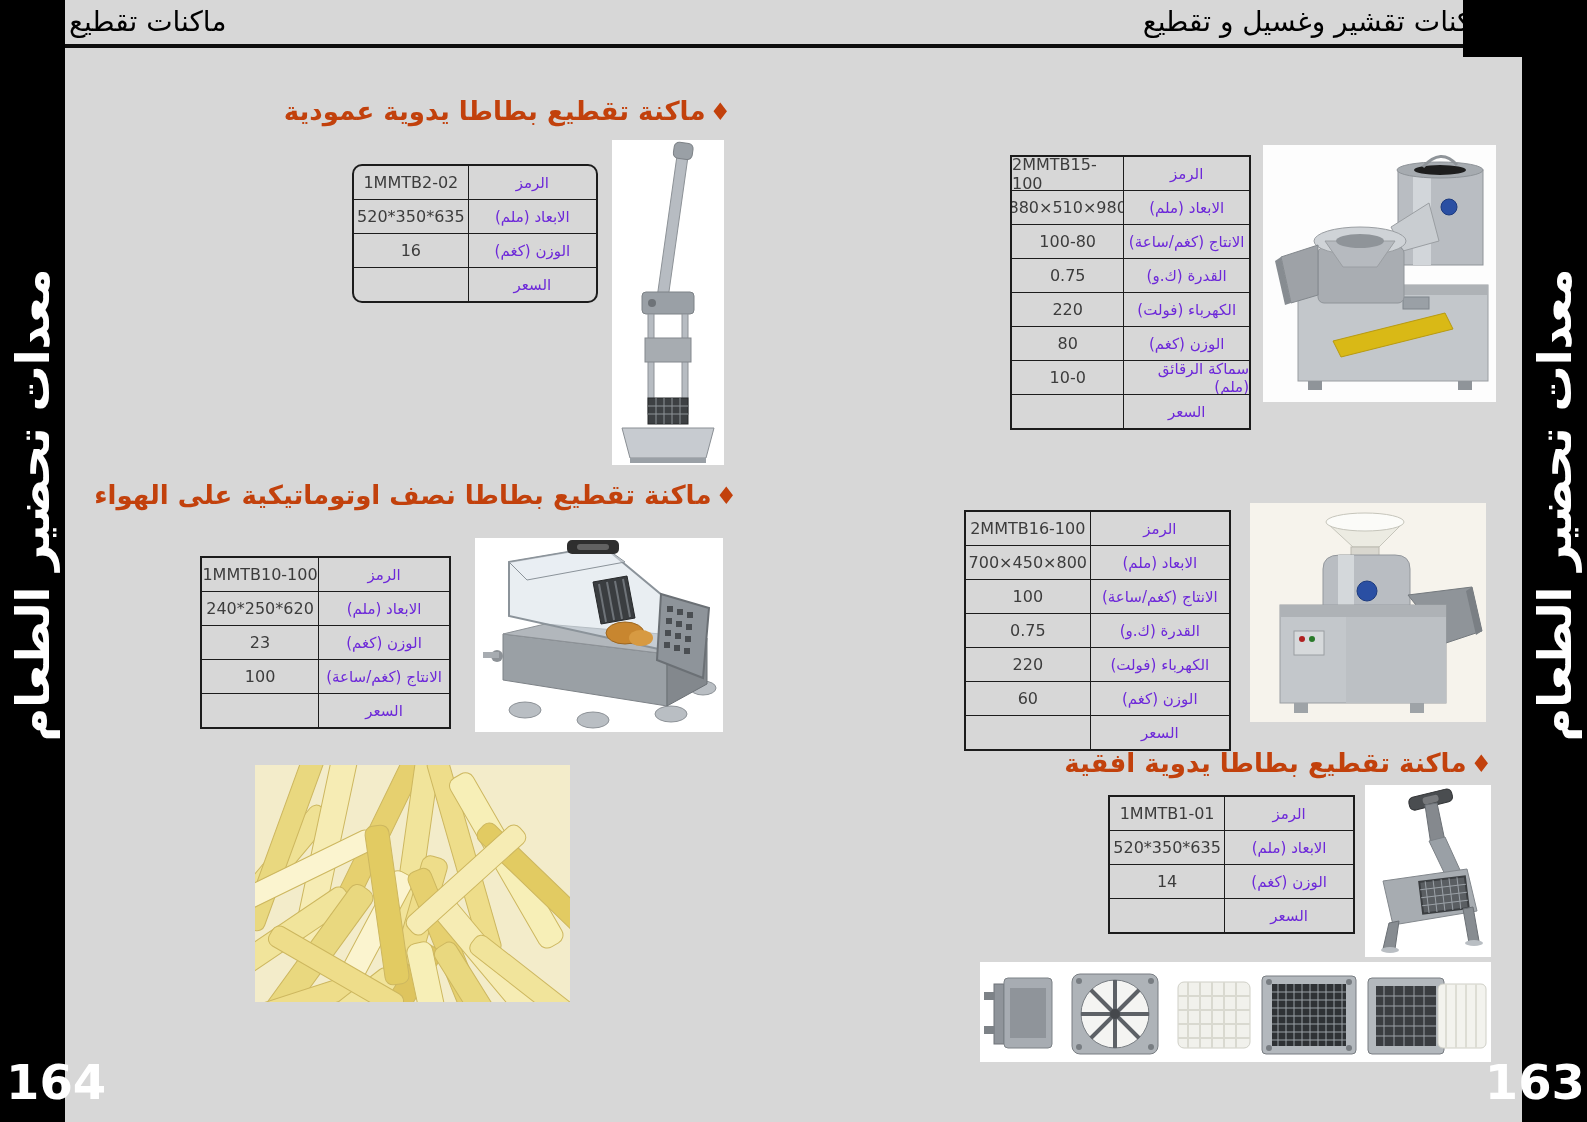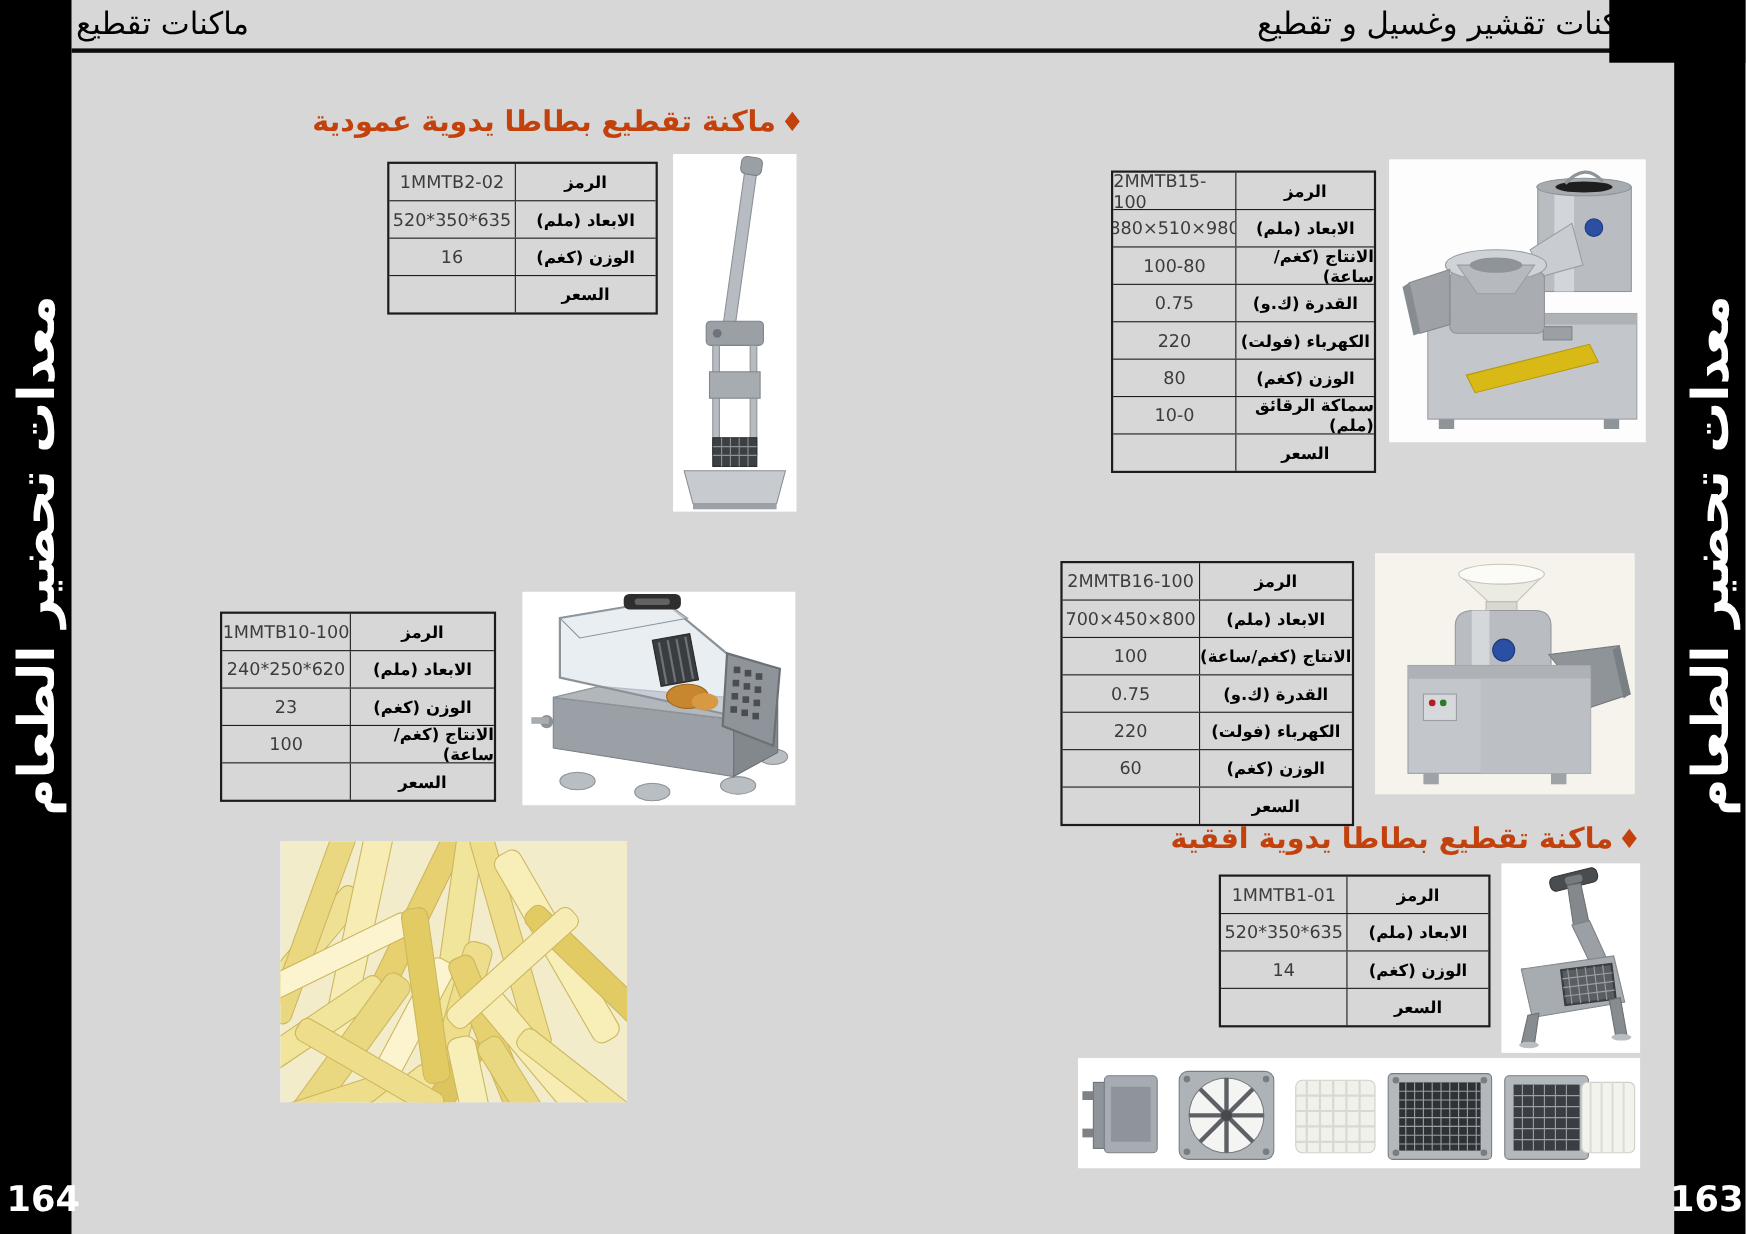--- a/index.html
+++ b/index.html
@@ -7,21 +7,21 @@
         font-family:"DejaVu Sans",sans-serif;overflow:hidden;}
 
   
   .sidebar{position:absolute;top:0;bottom:0;width:65px;background:#000;}
   .sidebar.left{left:0;}
   .sidebar.right{right:0;}
   .corner-tr{position:absolute;top:0;right:0;width:124px;height:57px;background:#000;}
   .vlabel{position:absolute;top:505px;left:50%;
           transform:translate(-50%,-50%) rotate(-90deg);
           color:#fff;font-size:46px;font-weight:bold;white-space:nowrap;direction:rtl;}
-  .pagenum{position:absolute;bottom:16px;color:#fff;font-size:32px;font-weight:bold;line-height:1;}
+  .pagenum{position:absolute;bottom:16px;color:#fff;font-size:48px;font-weight:bold;line-height:1;}
   .pagenum.l{left:6px;}
   .pagenum.r{right:2px;}
 
   
   .header{position:absolute;left:65px;right:65px;top:0;height:44px;
           border-bottom:4px solid #0d0d0d;background:#d7d7d7;}
   .htitle{position:absolute;top:5px;font-size:28px;font-weight:normal;color:#000;
           direction:rtl;white-space:nowrap;}
   .htitle.r{right:28px;}
   .htitle.l{left:4px;}
@@ -30,21 +30,21 @@
   .stitle{position:absolute;font-size:26px;font-weight:bold;color:#c2410c;
           direction:rtl;white-space:nowrap;}
   .stitle .bullet{font-size:24px;margin-left:4px;}
 
   
   .spec-table{position:absolute;border:2px solid #1c1c1c;background:#d7d7d7;}
   .trow{display:flex;height:33px;border-bottom:1px solid #1c1c1c;}
   .trow:last-child{border-bottom:none;}
   .tcell{display:flex;align-items:center;justify-content:center;overflow:hidden;}
   .tcell.val{flex:0 0 47%;border-right:1px solid #1c1c1c;color:#3c3c3c;font-size:16px;}
-  .tcell.lab{flex:1;color:#000000;font-size:15px;font-weight:bold;direction:rtl;}
+  .tcell.lab{flex:1;color:#6d28d9;font-size:15px;font-weight:normal;direction:rtl;}
 
   
   .photo{position:absolute;background:#fff;}
   .photo svg{display:block;width:100%;height:100%;}
 </style>
 </head>
 <body>
 
 <div class="page">
 
@@ -331,21 +331,21 @@
         <line x1="486" y1="22" x2="486" y2="86"></line>
           <line x1="496" y1="22" x2="496" y2="86"></line>
       </g>
     </svg>
   </div>
 
   <div class="stitle" style="top:96px;right:856px;">
     <span class="bullet">♦</span><span>ماكنة تقطيع بطاطا يدوية عمودية</span>
   </div>
 
-  <div class="spec-table" style="left:352px;top:147px;width:242px;">
+  <div class="spec-table" style="left:352px;top:164px;width:242px;border-radius:10px;">
     <div class="trow">
         <div class="tcell val" dir="ltr">1MMTB2-02</div>
         <div class="tcell lab">الرمز</div>
       </div>
     <div class="trow">
         <div class="tcell val" dir="ltr">520*350*635</div>
         <div class="tcell lab">الابعاد (ملم)</div>
       </div>
     <div class="trow">
         <div class="tcell val" dir="ltr">16</div>
@@ -382,20 +382,23 @@
           <line x1="68" y1="258" x2="68" y2="284"></line>
         <line x1="36" y1="266" x2="76" y2="266"></line>
           <line x1="36" y1="274" x2="76" y2="274"></line>
       </g>
 
       <polygon points="10,288 102,288 94,318 18,318" fill="#c7cbd0" stroke="#8a8f94"></polygon>
       <rect x="18" y="318" width="76" height="5" fill="#9aa0a6"></rect>
     </svg>
   </div>
 
+  <div class="stitle" style="top:480px;right:850px;">
+    <span class="bullet">♦</span><span>ماكنة تقطيع بطاطا نصف اوتوماتيكية على الهواء</span>
+  </div>
 
   <div class="spec-table" style="left:200px;top:556px;width:247px;">
     <div class="trow">
         <div class="tcell val" dir="ltr">1MMTB10-100</div>
         <div class="tcell lab">الرمز</div>
       </div>
     <div class="trow">
         <div class="tcell val" dir="ltr">240*250*620</div>
         <div class="tcell lab">الابعاد (ملم)</div>
       </div>

